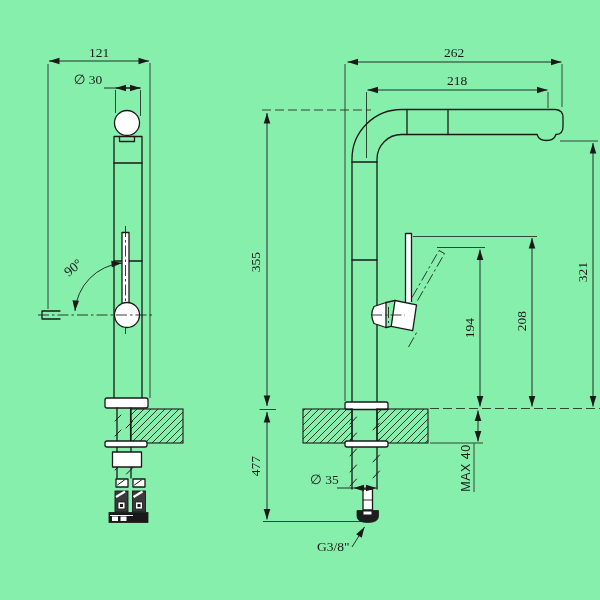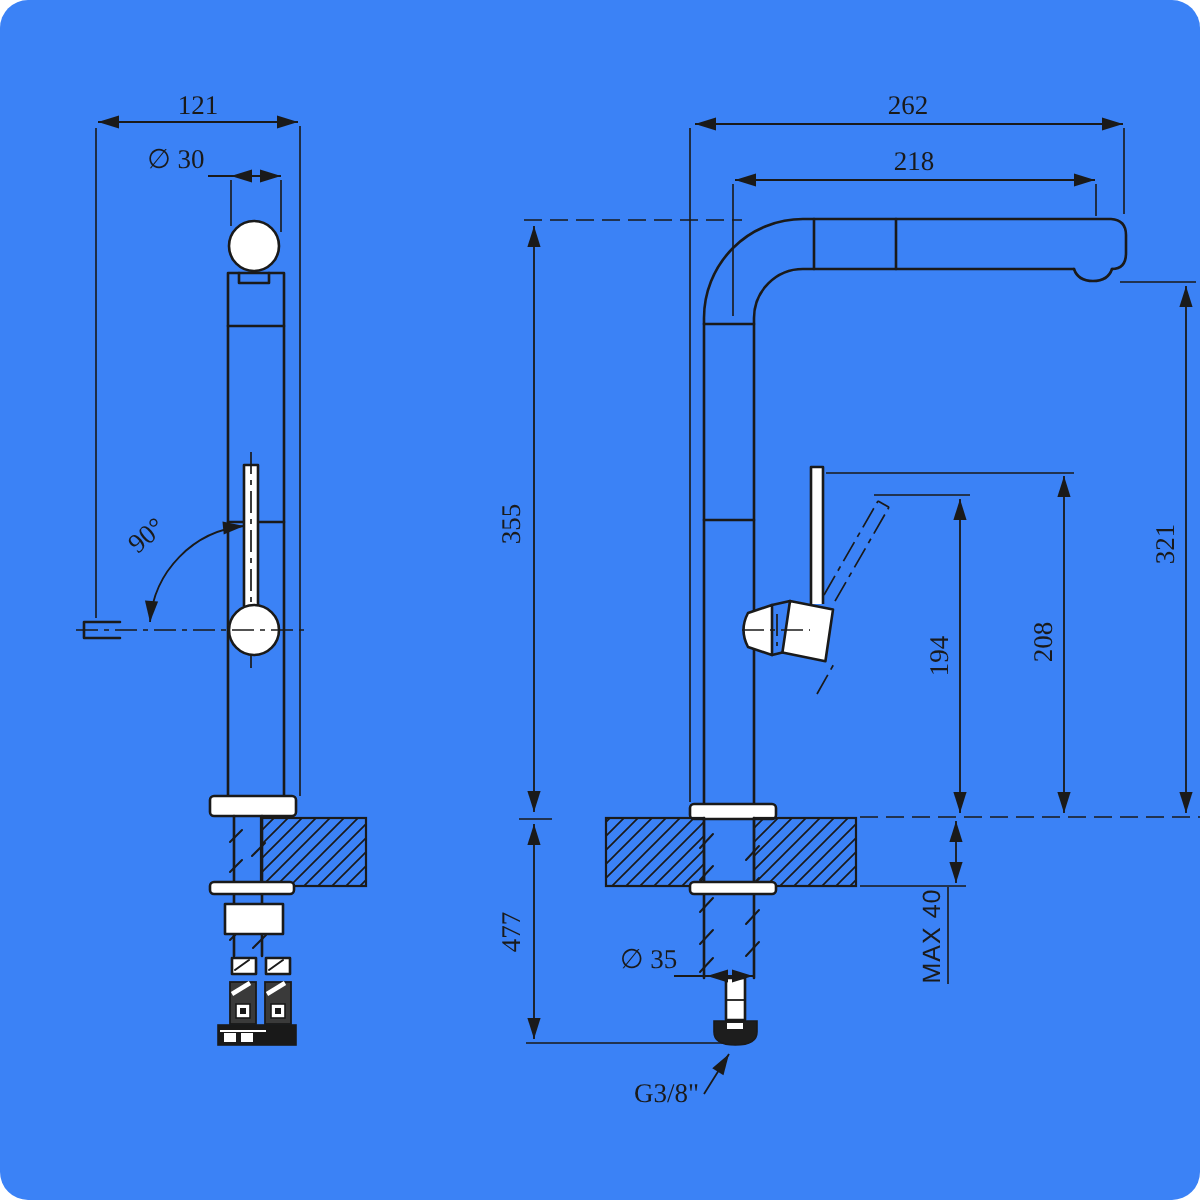--- a/index.html
+++ b/index.html
@@ -1,17 +1,17 @@
 <!DOCTYPE html>
 <html><head>
 <meta charset="utf-8">
 <style>
   html,body{margin:0;padding:0;background:#fff;}
-  #canvas{position:relative;width:600px;height:600px;background:#3b82f6;overflow:hidden;
-          font-family:"Liberation Serif", serif;border-radius:14px;}
+  #canvas{position:relative;width:600px;height:600px;background:#86efac;overflow:hidden;
+          font-family:"Liberation Serif", serif;}
   svg{display:block;}
   .obj{stroke:#1a1a1a;stroke-width:1.3;fill:none;stroke-linecap:round;stroke-linejoin:round;}
   .objw{stroke:#1a1a1a;stroke-width:1.3;fill:#ffffff;stroke-linejoin:round;}
   .dim{stroke:#1a1a1a;stroke-width:0.9;fill:none;}
   .ext{stroke:#1a1a1a;stroke-width:0.8;fill:none;}
   .dash{stroke-dasharray:9 4;}
   .cl{stroke:#1a1a1a;stroke-width:0.85;fill:none;stroke-dasharray:11 3 2.5 3;}
   .thr{stroke:#1a1a1a;stroke-width:1;fill:none;stroke-linecap:round;}
   .dark{fill:#1d1d1d;stroke:#1a1a1a;stroke-width:0.8;}
   .wht{stroke:#ffffff;stroke-width:2.2;fill:none;}

